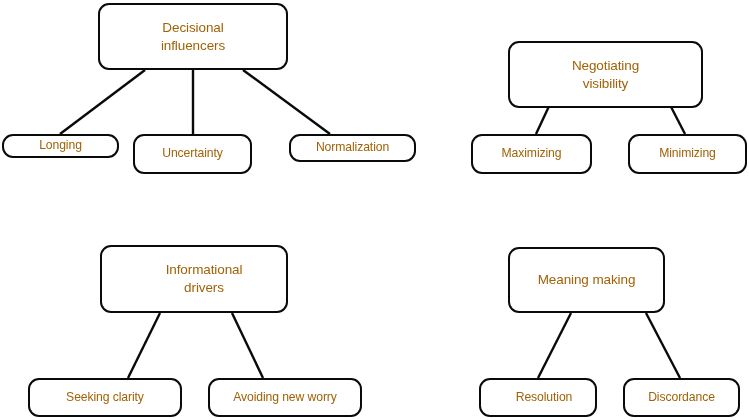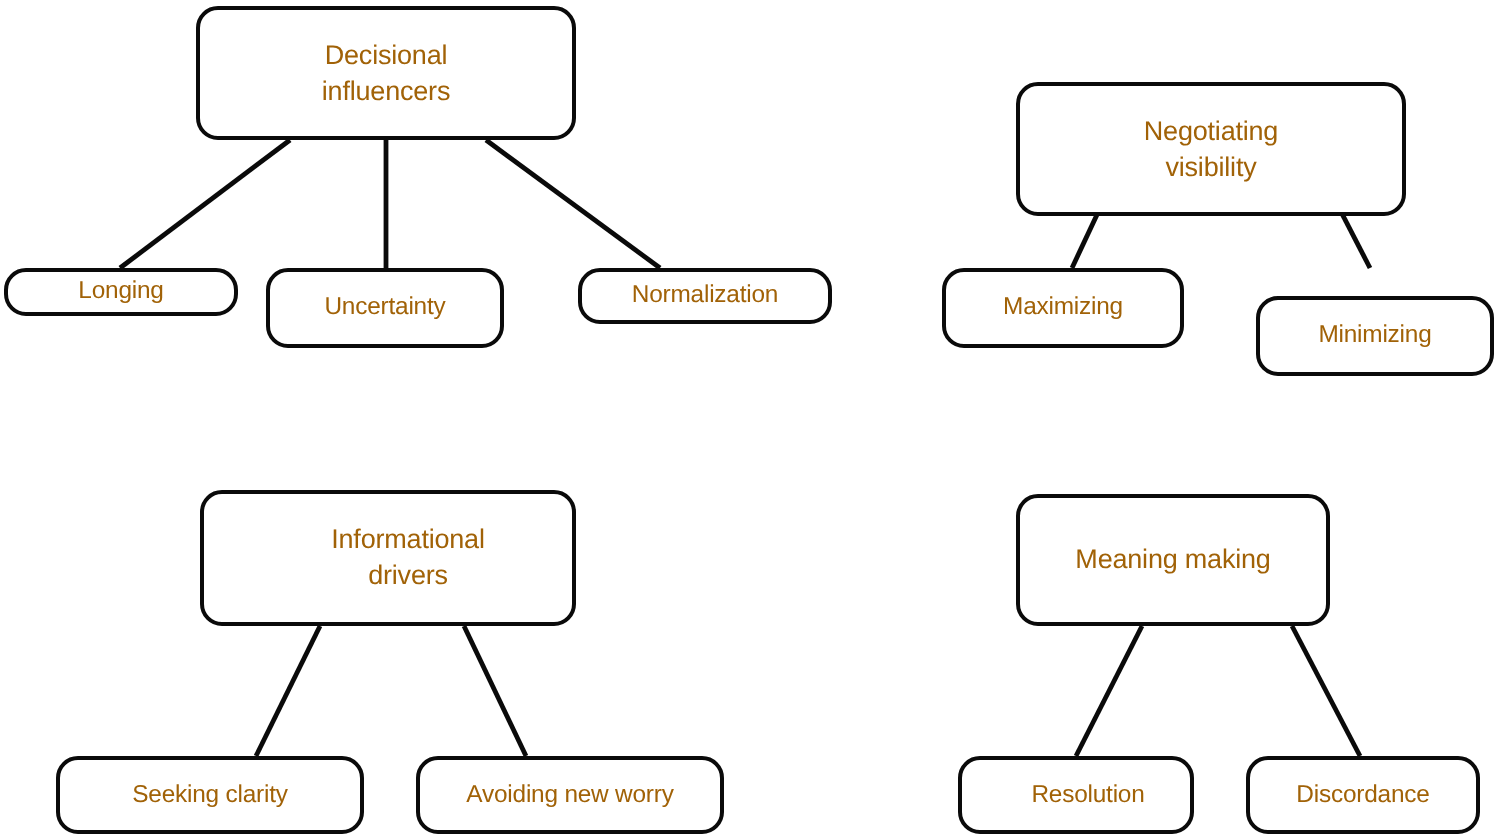--- a/index.html
+++ b/index.html
@@ -76,21 +76,21 @@
       <div class="node-box child-box" style="left: 265px; top: 134px; width: 127px; height: 28px; margin-left: 24px;">
         <span class="node-label">Normalization</span>
       </div>
       <div class="node-box parent-box" style="left: 508px; top: 17px; width: 195px; height: 67px; margin-top: 24px;">
         <span class="node-label">Negotiating
 visibility</span>
       </div>
       <div class="node-box child-box" style="left: 471px; top: 134px; width: 121px; height: 40px;">
         <span class="node-label">Maximizing</span>
       </div>
-      <div class="node-box child-box" style="left: 628px; top: 148px; width: 119px; height: 40px;">
+      <div class="node-box child-box" style="left: 628px; top: 134px; width: 119px; height: 40px;">
         <span class="node-label">Minimizing</span>
       </div>
       <div class="node-box parent-box" style="left: 100px; top: 245px; width: 188px; height: 68px; padding-left: 20px;">
         <span class="node-label">Informational
 drivers</span>
       </div>
       <div class="node-box child-box" style="left: 28px; top: 378px; width: 154px; height: 39px;">
         <span class="node-label">Seeking clarity</span>
       </div>
       <div class="node-box child-box" style="left: 208px; top: 378px; width: 154px; height: 39px;">

